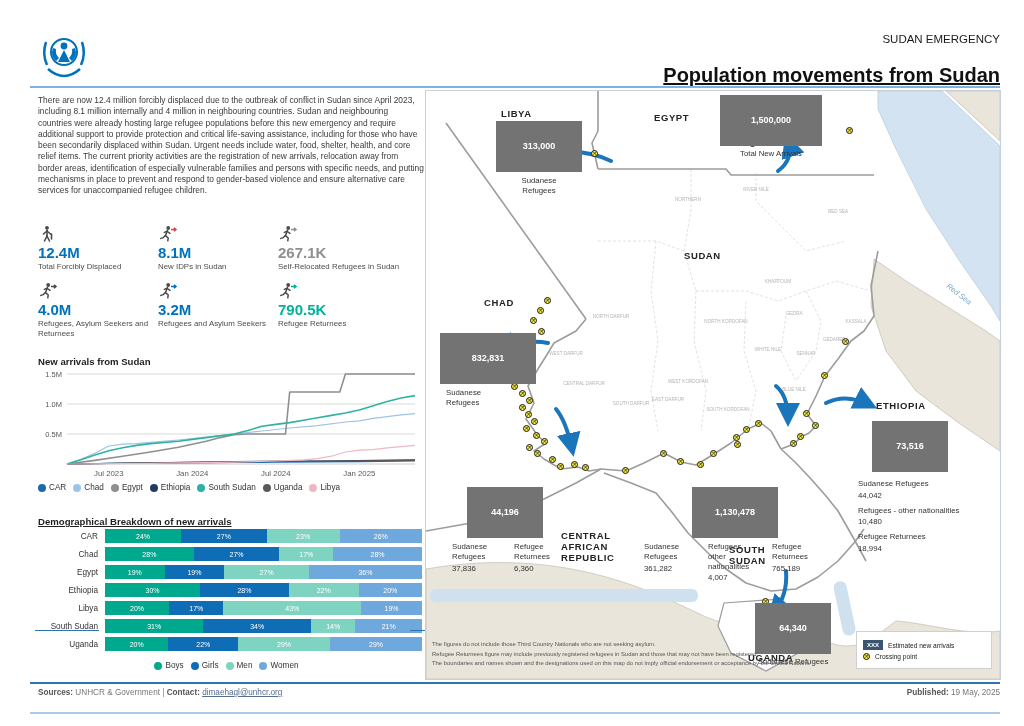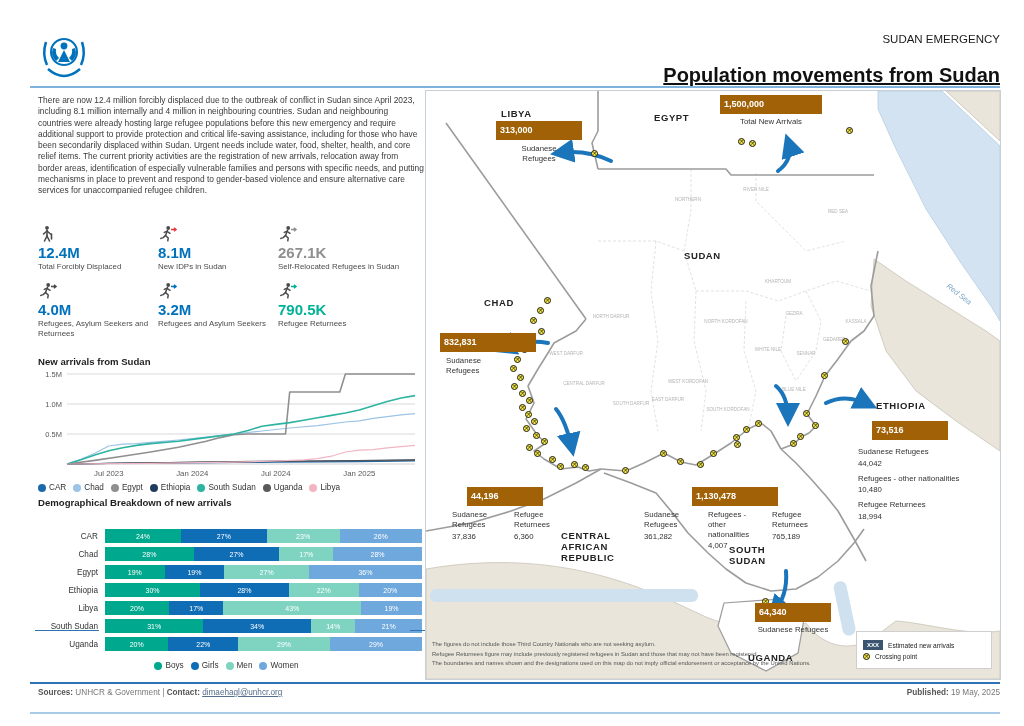--- a/index.html
+++ b/index.html
@@ -34,22 +34,22 @@
   .drow{display:flex;align-items:center;margin-bottom:4px;}
   .drow .dlab{width:60px;text-align:right;padding-right:7px;font-size:8.2px;color:#333;flex:none;}
   .drow .dbar{flex:1;height:14px;display:flex;}
   .dseg{height:100%;display:flex;align-items:center;justify-content:center;
         color:#fff;font-size:7px;overflow:hidden;white-space:nowrap;}
   #demo-legend{top:661px;justify-content:center;}
   .leader{position:absolute;height:1px;background:#2e74b5;}
   
   .map{position:absolute;left:425px;top:90px;width:574px;height:588px;border:1px solid #c7d0d8;background:#fff;}
   .map svg{position:absolute;left:0;top:0;}
-  .cbox{background:#a16207;color:#fff;font-weight:bold;font-size:9px;text-align:left;
-        padding:4px 4px;box-sizing:border-box;}
+  .cbox{background:#737373;color:#fff;font-weight:bold;font-size:9px;text-align:center;
+        padding:20px 4px;box-sizing:border-box;}
   .callout{position:absolute;font-size:7.8px;color:#333;line-height:1.25;}
   .ccols{display:flex;gap:6px;margin-top:4px;}
   .ccol{width:58px;}
   .cval{margin-top:2px;}
   .cpair{margin-bottom:5px;}
   .map-legend{position:absolute;right:8px;bottom:10px;width:122px;background:#fff;border:1px solid #cfcfcf;
               padding:5px 6px;font-size:6.6px;color:#222;}
   .map-legend .row{display:flex;align-items:center;gap:5px;margin:3px 0;}
   .chip{background:#3b5570;color:#fff;font-size:6px;font-weight:bold;padding:2px 4px;}
   .xpt{width:7px;height:7px;border-radius:50%;background:#f4e63e;border:1px solid #1a1a1a;
@@ -212,21 +212,21 @@
   <div class="legend" id="line-legend">
       <span class="li"><span class="dot" style="background:#1a69ad"></span>CAR</span>
       <span class="li"><span class="dot" style="background:#9dc3e6"></span>Chad</span>
       <span class="li"><span class="dot" style="background:#8f8f8f"></span>Egypt</span>
       <span class="li"><span class="dot" style="background:#223a5e"></span>Ethiopia</span>
       <span class="li"><span class="dot" style="background:#2fb3a1"></span>South Sudan</span>
       <span class="li"><span class="dot" style="background:#5a5a5a"></span>Uganda</span>
       <span class="li"><span class="dot" style="background:#f1b6c4"></span>Libya</span>
     </div>
 
-  <div class="sec-title" style="top:497px;">Demographical Breakdown of new arrivals</div>
+  <div class="sec-title" style="top:516px;text-decoration:underline;">Demographical Breakdown of new arrivals</div>
   <div id="demo-rows">
       <div class="drow">
         <div class="dlab">CAR</div>
         <div class="dbar">
           <div class="dseg" style="width:24.00%;background:#00a88e">24%</div>
           <div class="dseg" style="width:27.00%;background:#0f6db5">27%</div>
           <div class="dseg" style="width:23.00%;background:#7fd4c1">23%</div>
           <div class="dseg" style="width:26.00%;background:#6fa8dc">26%</div>
         </div>
       </div>

